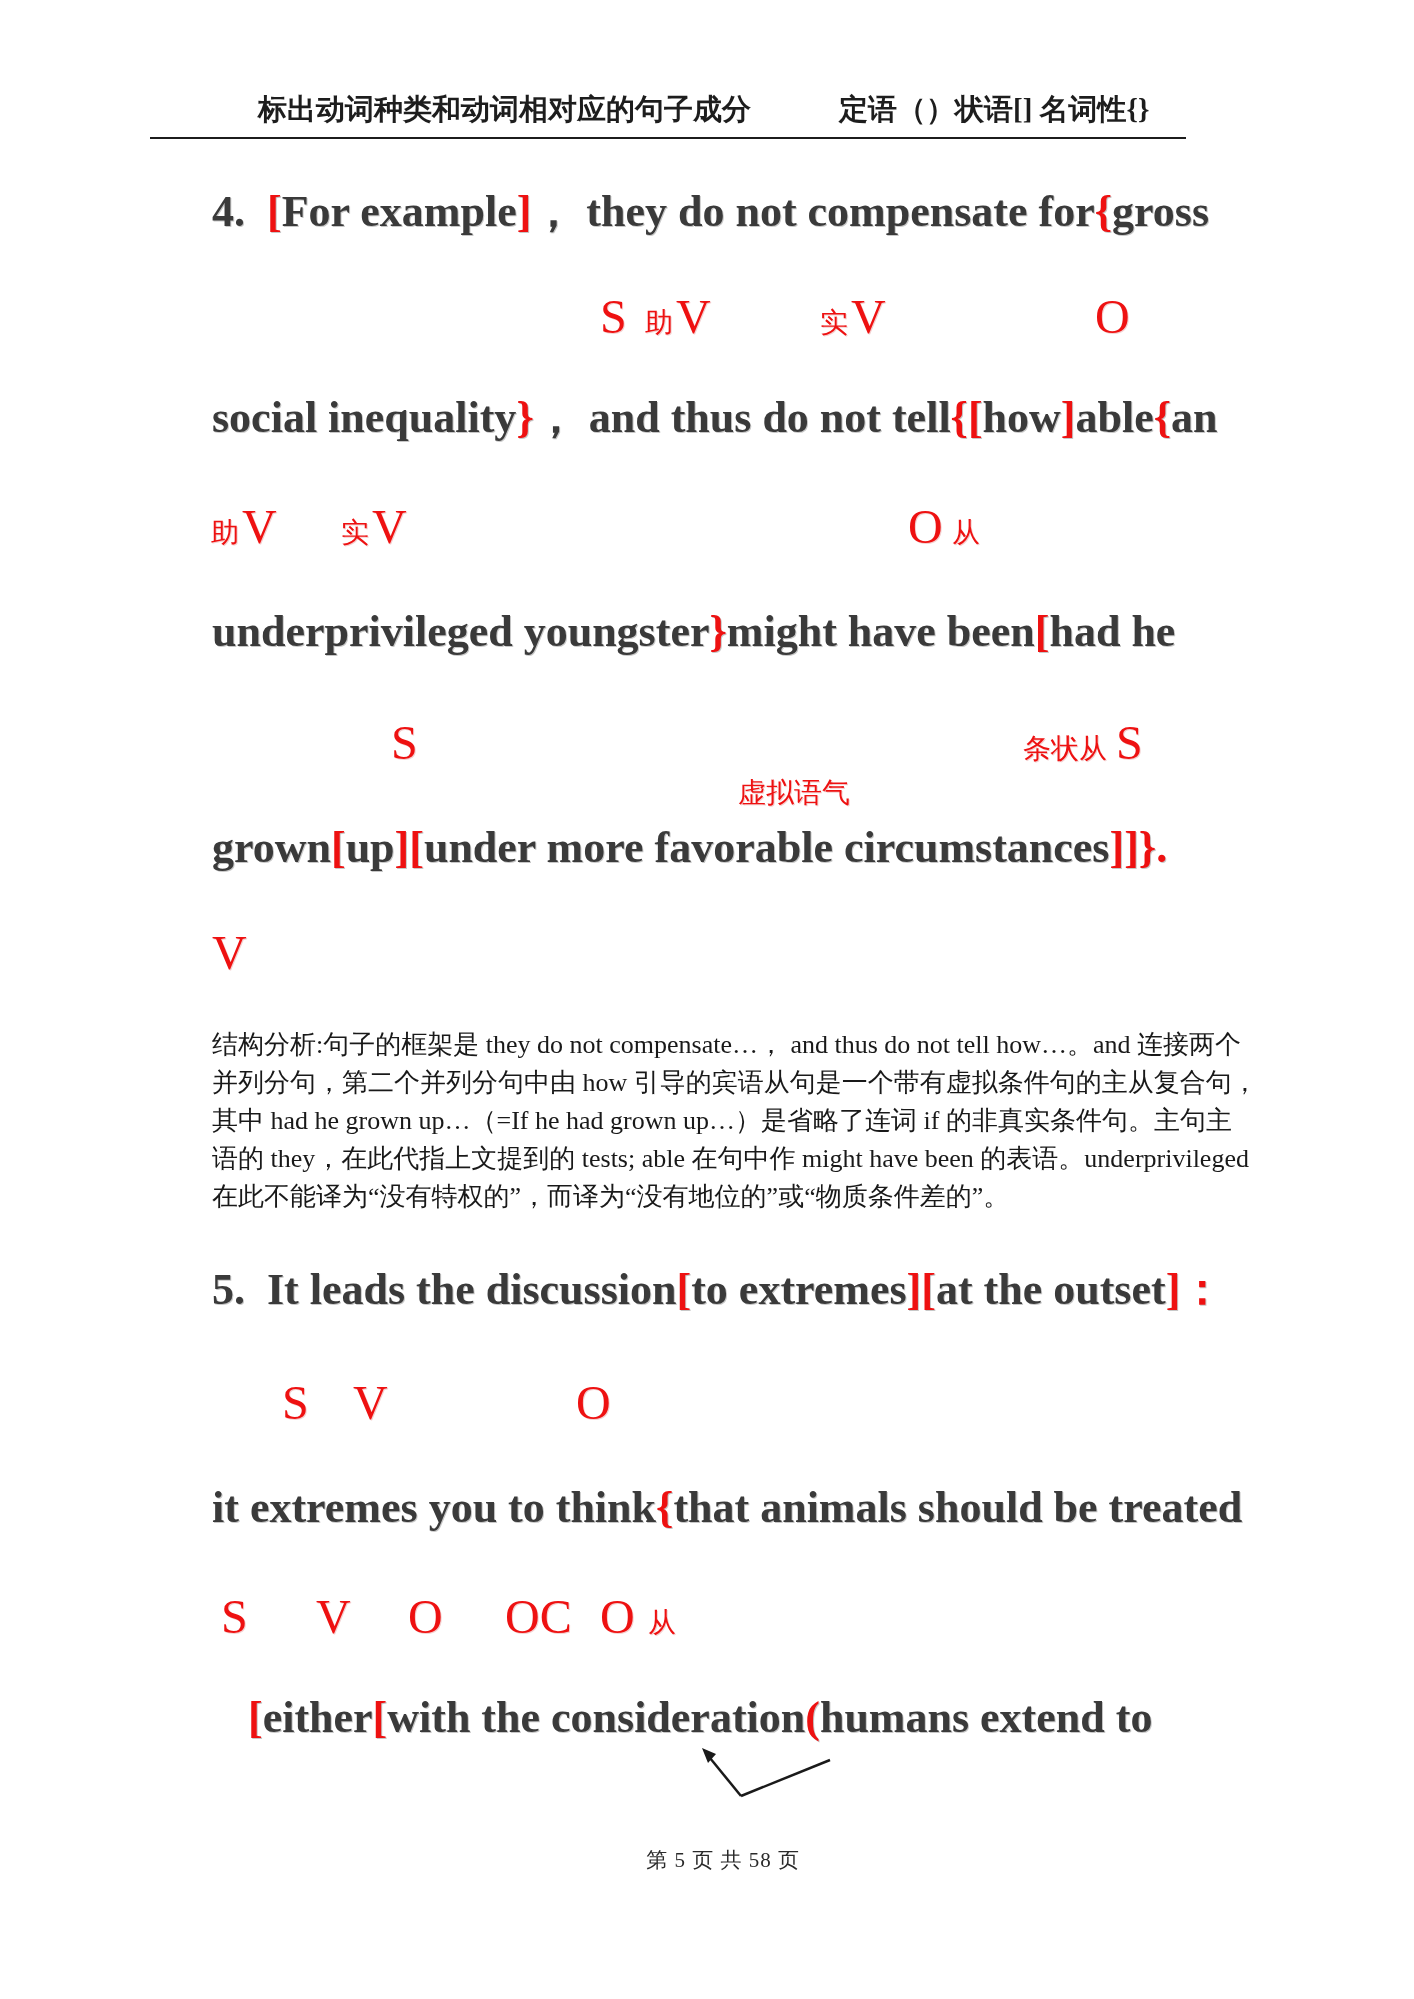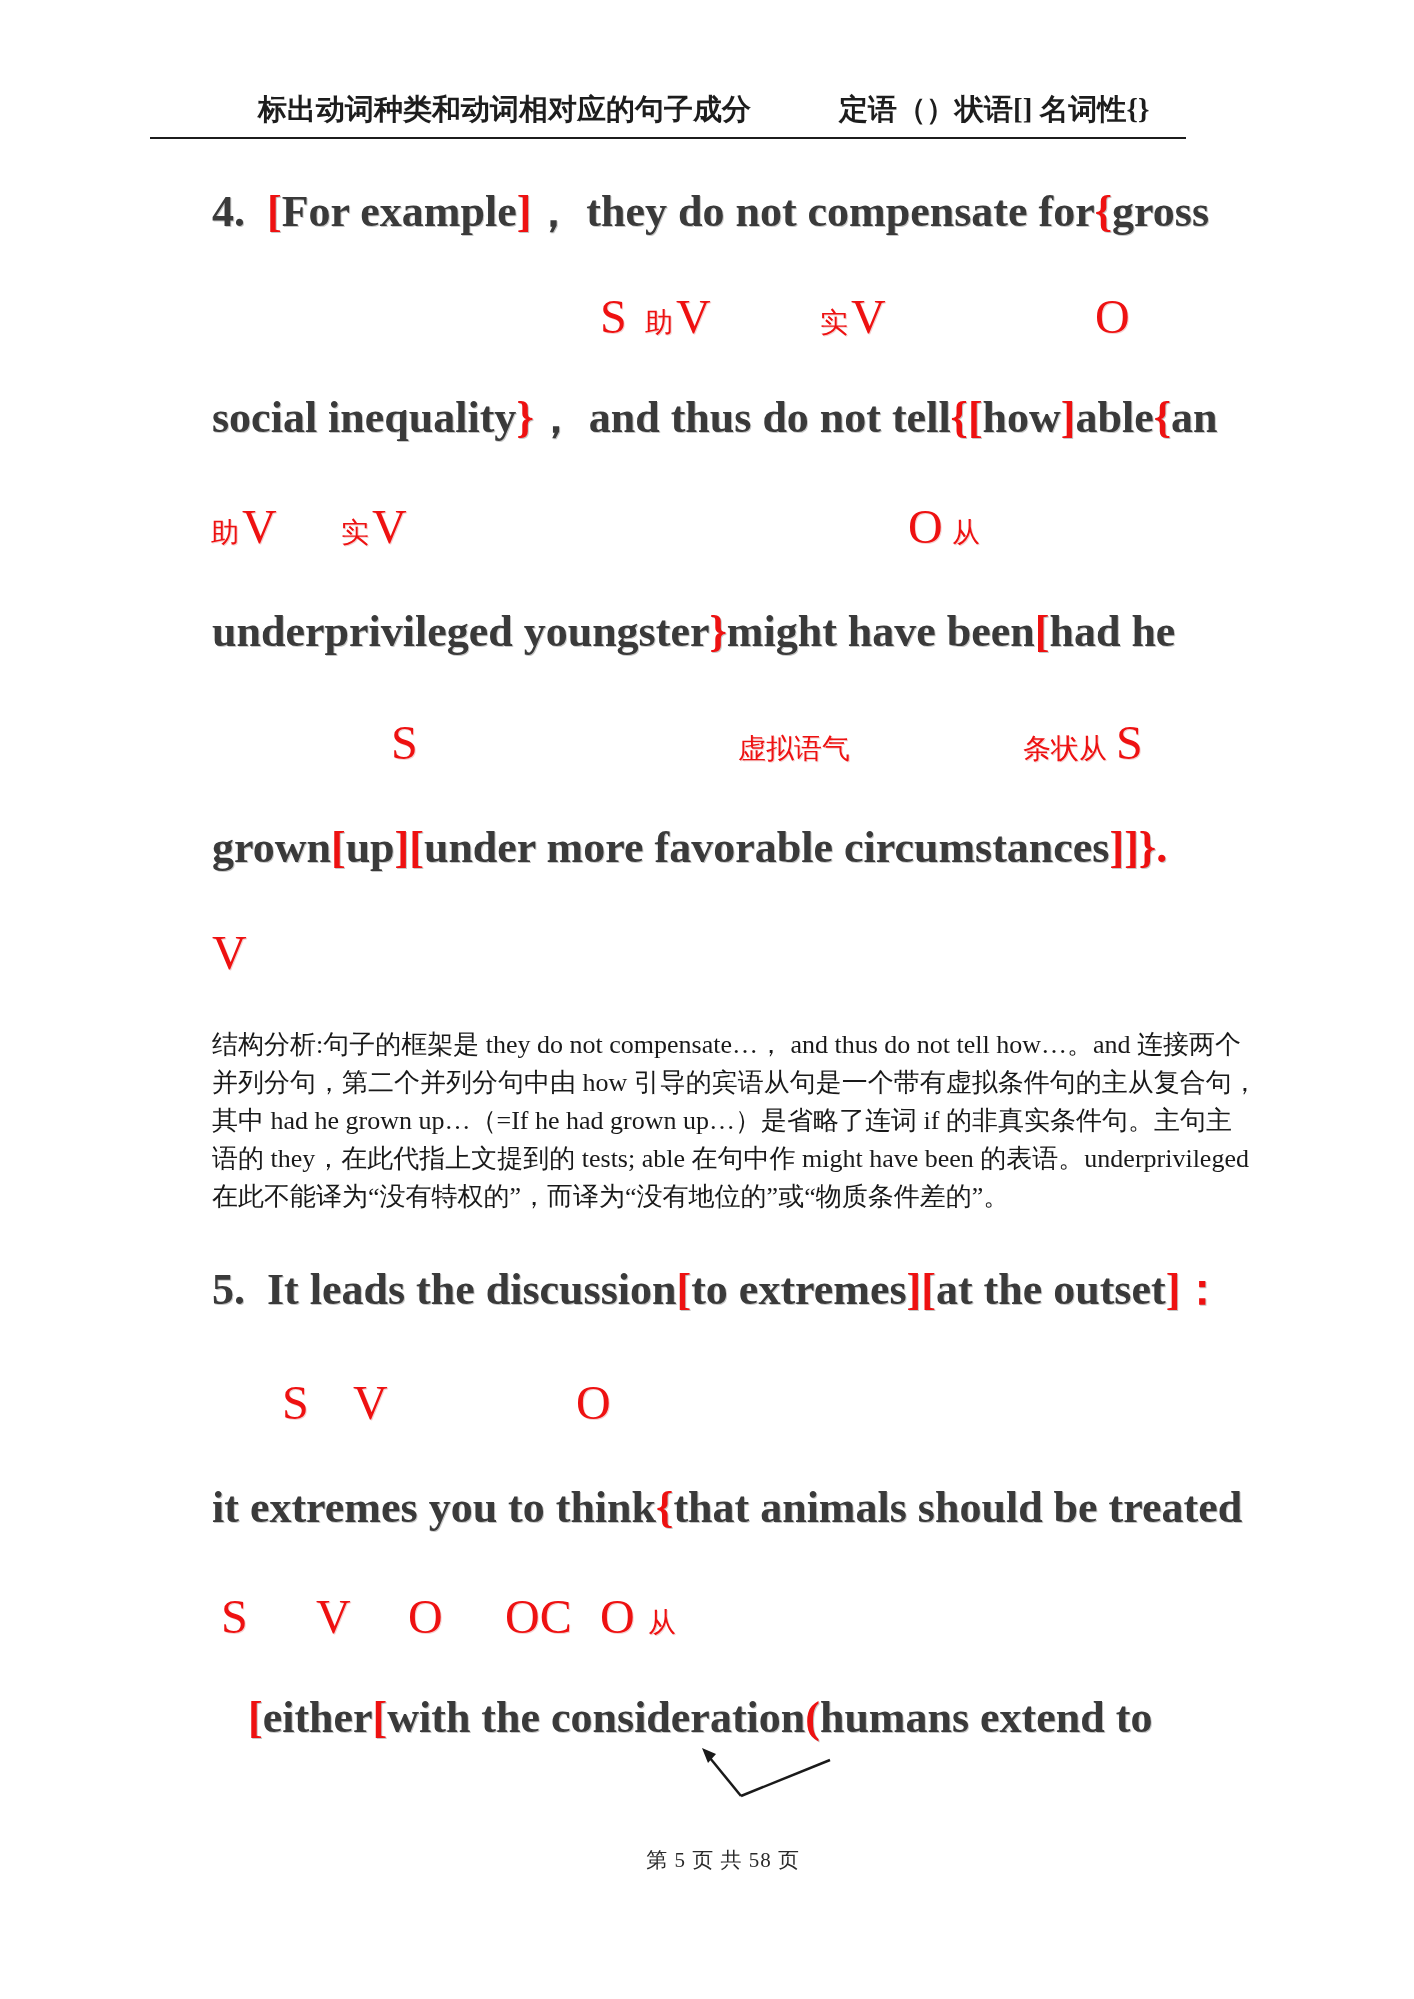--- a/index.html
+++ b/index.html
@@ -63,21 +63,21 @@
       <div class="arow" style="top: 503px;">
         <span class="a-sm" style="left: 211px;">助</span>
         <span class="a-lg" style="left: 242px;">V</span>
         <span class="a-sm" style="left: 341px;">实</span>
         <span class="a-lg" style="left: 372px;">V</span>
         <span class="a-lg" style="left: 908px;">O</span>
         <span class="a-sm" style="left: 952px;">从</span>
       </div>
       <div class="arow" style="top: 719px;">
         <span class="a-lg" style="left: 391px;">S</span>
-        <span class="a-sm" style="left: 738px;">虚拟语气</span>
+        <span class="a-sm" style="left: 738px; margin-top: 44px;">虚拟语气</span>
         <span class="a-sm" style="left: 1023px;">条状从</span>
         <span class="a-lg" style="left: 1116px;">S</span>
       </div>
       <div class="arow" style="top: 929px;">
         <span class="a-lg" style="left: 212px;">V</span>
       </div>
       <div class="arow" style="top: 1379px;">
         <span class="a-lg" style="left: 282px;">S</span>
         <span class="a-lg" style="left: 353px;">V</span>
         <span class="a-lg" style="left: 576px;">O</span>

